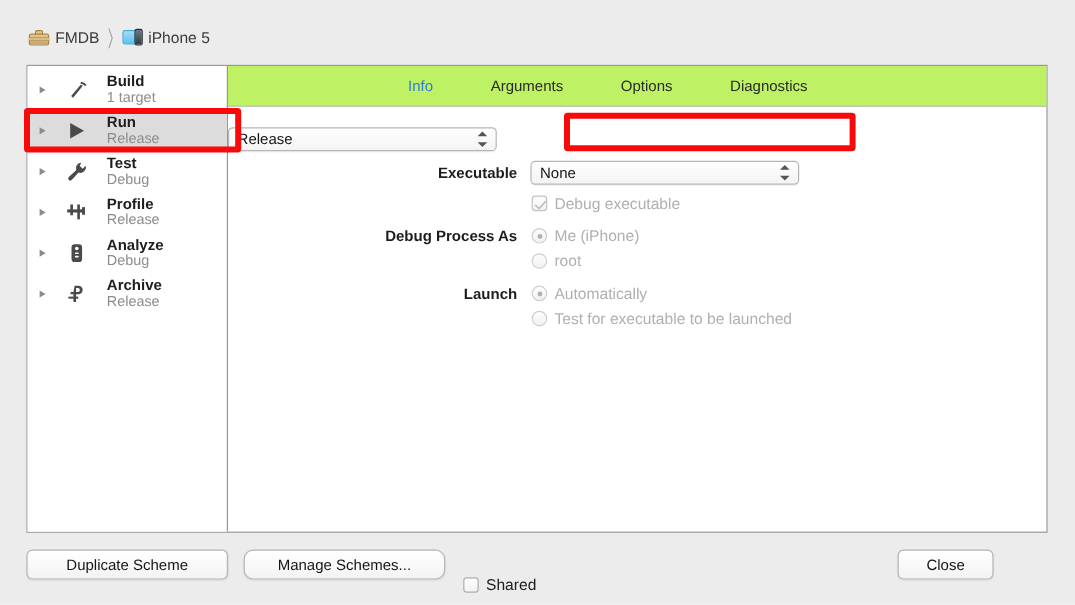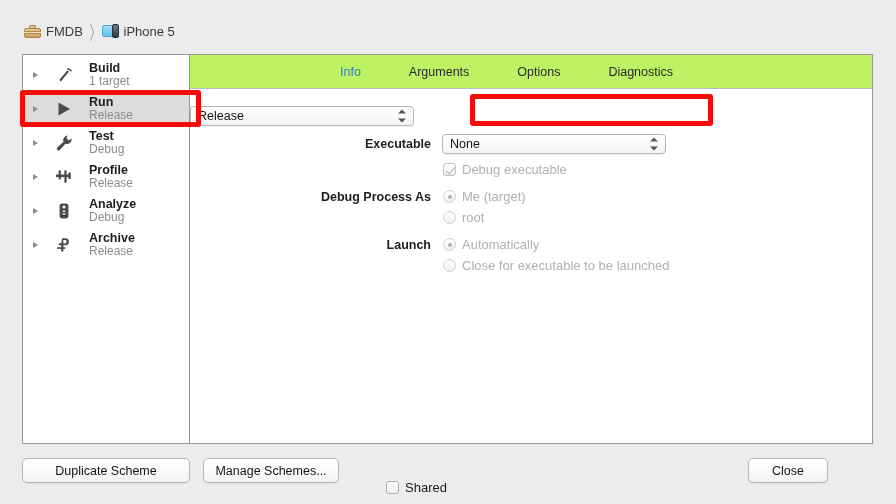--- a/index.html
+++ b/index.html
@@ -324,21 +324,21 @@
     border-radius: 5px;
     box-sizing: border-box;
     font-size: 12.5px;
     color: #151515;
     display: flex;
     align-items: center;
     justify-content: center;
     box-shadow: 0 1px 1px rgba(0,0,0,0.06);
   }
   #btn-duplicate { left: 22px;  top: 0; width: 168px; }
-  #btn-manage    { left: 203px; top: 0; width: 136px; }
+  #btn-manage    { left: 203px; top: 0; width: 168px; border-radius: 8px; }
   #btn-close     { left: 748px; top: 0; width: 80px; }
   #shared-check {
     position: absolute;
     left: 385px;
     top: 22px;
     display: flex;
     align-items: center;
   }
   #shared-check .checkbox { border-color: #b0b0b0; }
 
@@ -503,39 +503,39 @@
 
       <div class="check-row dim">
         <span class="ctrl-indent"></span>
         <span class="checkbox checked"></span>
         <span class="ctrl-label">Debug executable</span>
       </div>
 
       <div class="radio-row dim" style="margin-top:12px;">
         <span class="ctrl-indent labeled">Debug Process As</span>
         <span class="radio selected"></span>
-        <span class="ctrl-label">Me (target)</span>
+        <span class="ctrl-label">Me (iPhone)</span>
       </div>
 
       <div class="radio-row dim">
         <span class="ctrl-indent"></span>
         <span class="radio"></span>
         <span class="ctrl-label">root</span>
       </div>
 
       <div class="radio-row dim" style="margin-top:12px;">
         <span class="ctrl-indent labeled">Launch</span>
         <span class="radio selected"></span>
         <span class="ctrl-label">Automatically</span>
       </div>
 
       <div class="radio-row dim">
         <span class="ctrl-indent"></span>
         <span class="radio"></span>
-        <span class="ctrl-label">Close for executable to be launched</span>
+        <span class="ctrl-label">Test for executable to be launched</span>
       </div>
 
     </div>
   </div>
 </div>
 
 <div id="footer">
   <div class="push-btn" id="btn-duplicate">Duplicate Scheme</div>
   <div class="push-btn" id="btn-manage">Manage Schemes...</div>
   <div id="shared-check">

